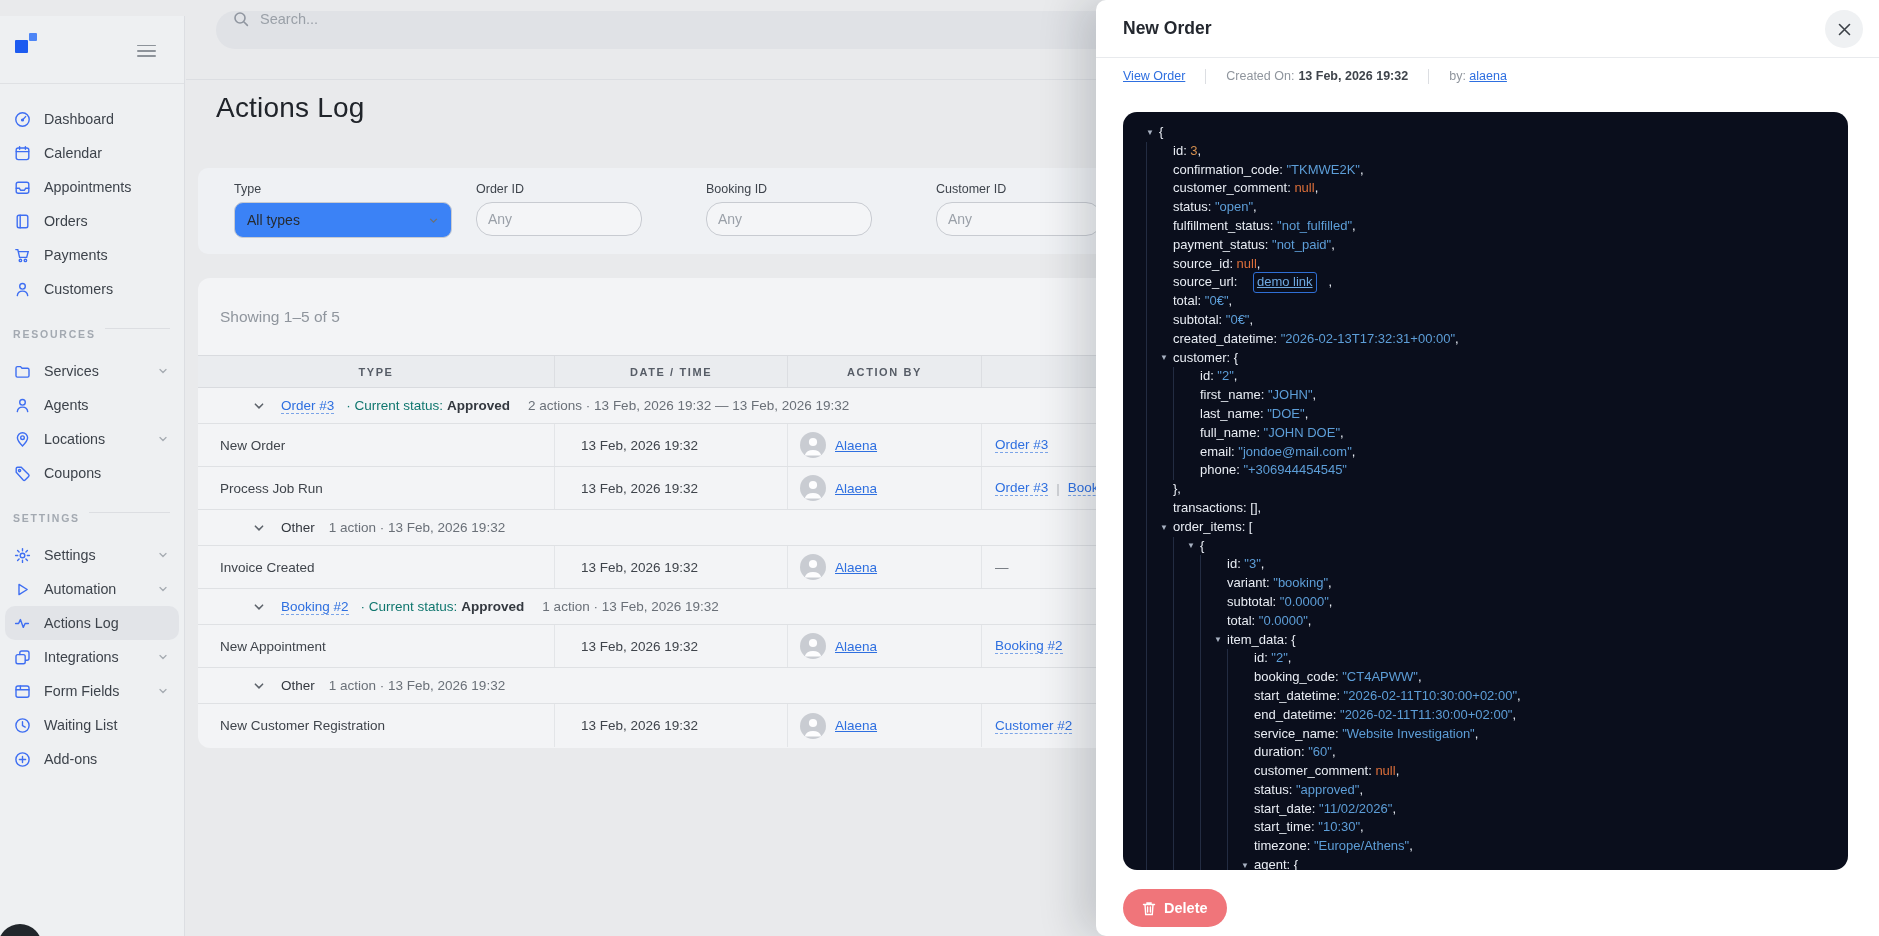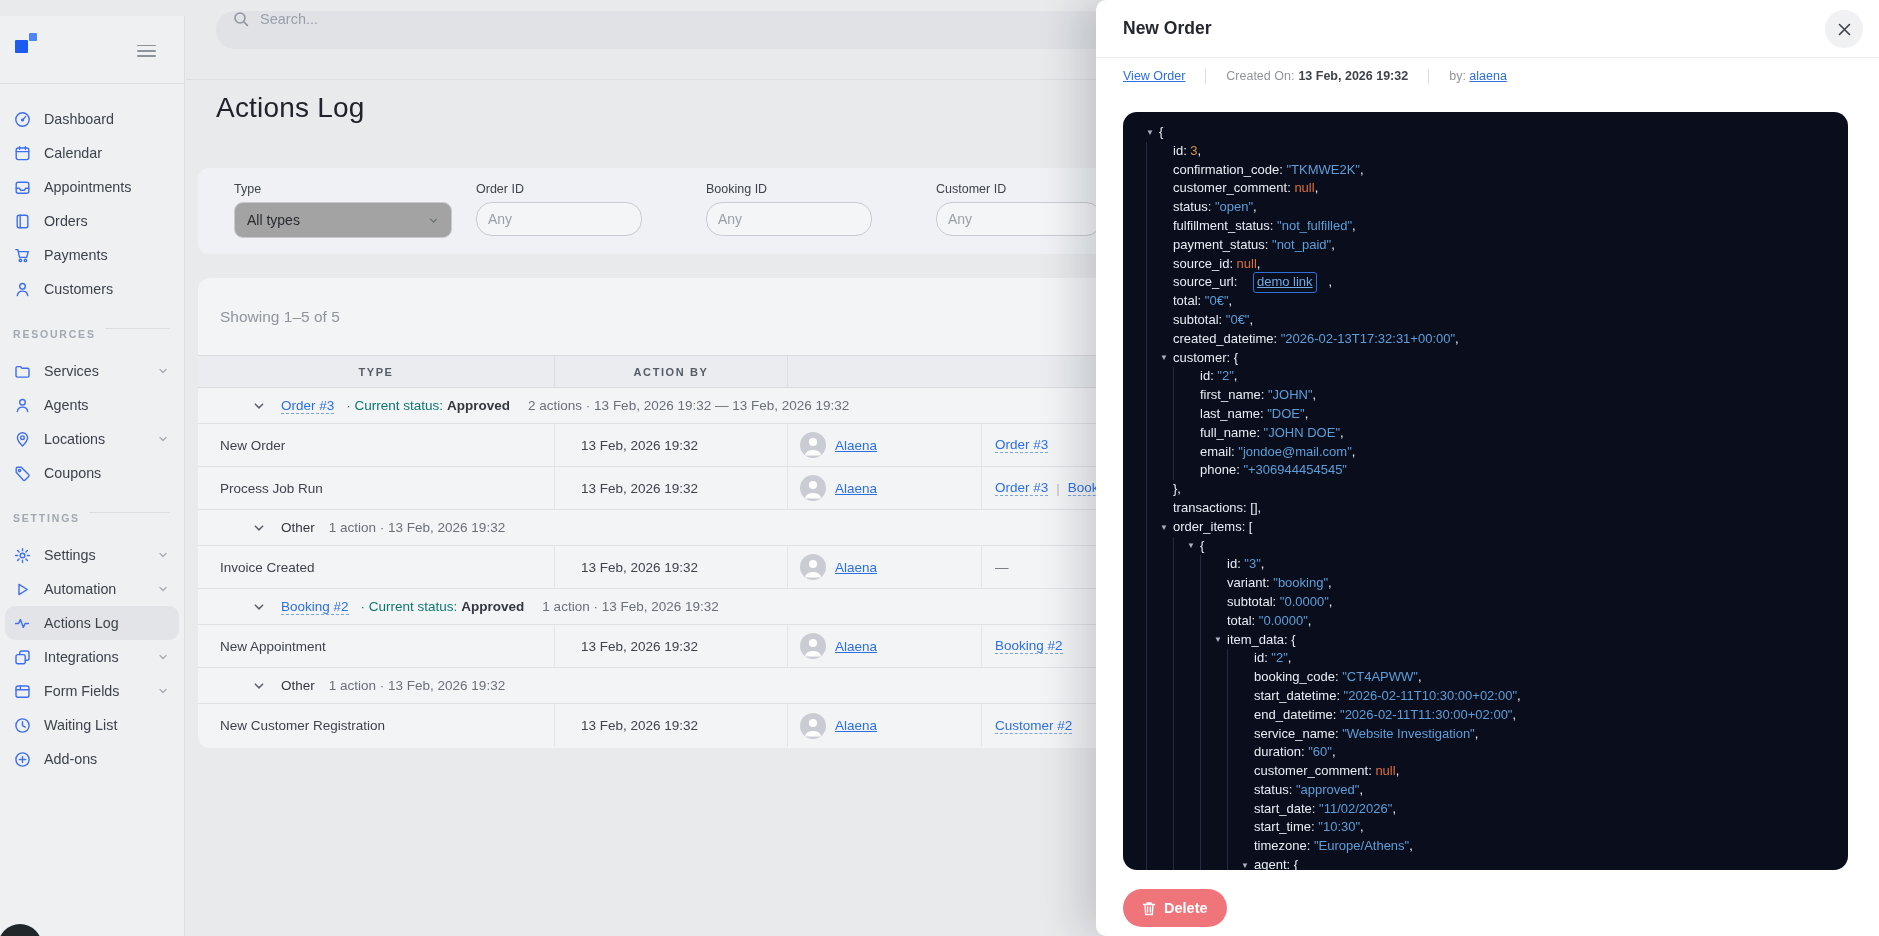--- a/index.html
+++ b/index.html
@@ -33,21 +33,21 @@
   .searchbar input::placeholder{color:#9aa0a8}
   .topbar-divider{position:absolute;left:186px;right:0;top:79px;height:1px;background:#dcdee2}
 
   
   .page-title{position:absolute;left:216px;top:92px;font-size:28px;font-weight:500;color:#20242a;letter-spacing:.2px}
 
   
   .filter-card{position:absolute;left:198px;top:168px;width:1580px;height:86px;background:#eff1f4;border-radius:10px}
   .fgroup{position:absolute;top:14px}
   .fgroup label{display:block;font-size:12.5px;font-weight:500;color:#3e444c;margin-bottom:6px}
-  .select{height:36px;border:1px solid #c8cbd1;border-radius:9px;background:#a3a3a3;display:flex;align-items:center;justify-content:space-between;padding:0 12px;font-size:14px;color:#262b31;cursor:pointer}
+  .select{height:36px;border:1px solid #c8cbd1;border-radius:9px;background:#3b82f6;display:flex;align-items:center;justify-content:space-between;padding:0 12px;font-size:14px;color:#262b31;cursor:pointer}
   .fgroup input{width:100%;height:34px;border:1px solid #c8cbd1;border-radius:16px;background:#f4f5f7;padding:0 11px;font-size:14px;color:#3e444c;font-family:inherit;outline:none}
   .fgroup input::placeholder{color:#9aa0a8}
 
   
   .table-card{position:absolute;left:198px;top:278px;width:1580px;height:470px;background:#f3f4f6;border-radius:12px;overflow:hidden}
   .summary{height:77px;display:flex;align-items:center;padding-left:22px;font-size:15.5px;color:#8f959d}
   .thead{display:grid;grid-template-columns:357px 233px 194px 1fr;height:33px;background:#eaecef;border-top:1px solid #d9dbdf;border-bottom:1px solid #d9dbdf}
   .th{display:flex;align-items:center;justify-content:center;font-size:11px;font-weight:700;letter-spacing:1.6px;color:#565c66;text-transform:uppercase;border-right:1px solid #dcdee2}
   .th:last-child{border-right:none}
   .row-group{display:flex;align-items:center;height:36px;border-bottom:1px solid #dfe1e4;padding-left:55px;font-size:13.5px;cursor:pointer}
@@ -345,20 +345,21 @@
     <div class="fgroup" style="left:738px;width:166px">
       <label>Customer ID</label>
       <input placeholder="Any" style="">
     </div>
   </section>
 
   <section class="table-card">
     <div class="summary">Showing 1–5 of 5</div>
     <div class="thead">
       <div class="th">TYPE</div>
+      <div class="th">DATE / TIME</div>
       <div class="th">ACTION BY</div>
       <div class="th"></div>
     </div>
     <div id="rows">
         <div class="row-group">
           <span class="gchev">
             <svg width="12" height="12" viewBox="0 0 10 10" fill="none" stroke="#5c626a" stroke-width="1.3" stroke-linecap="round">
               <path d="M2 3.5 L5 6.5 L8 3.5"></path>
             </svg>
           </span>

